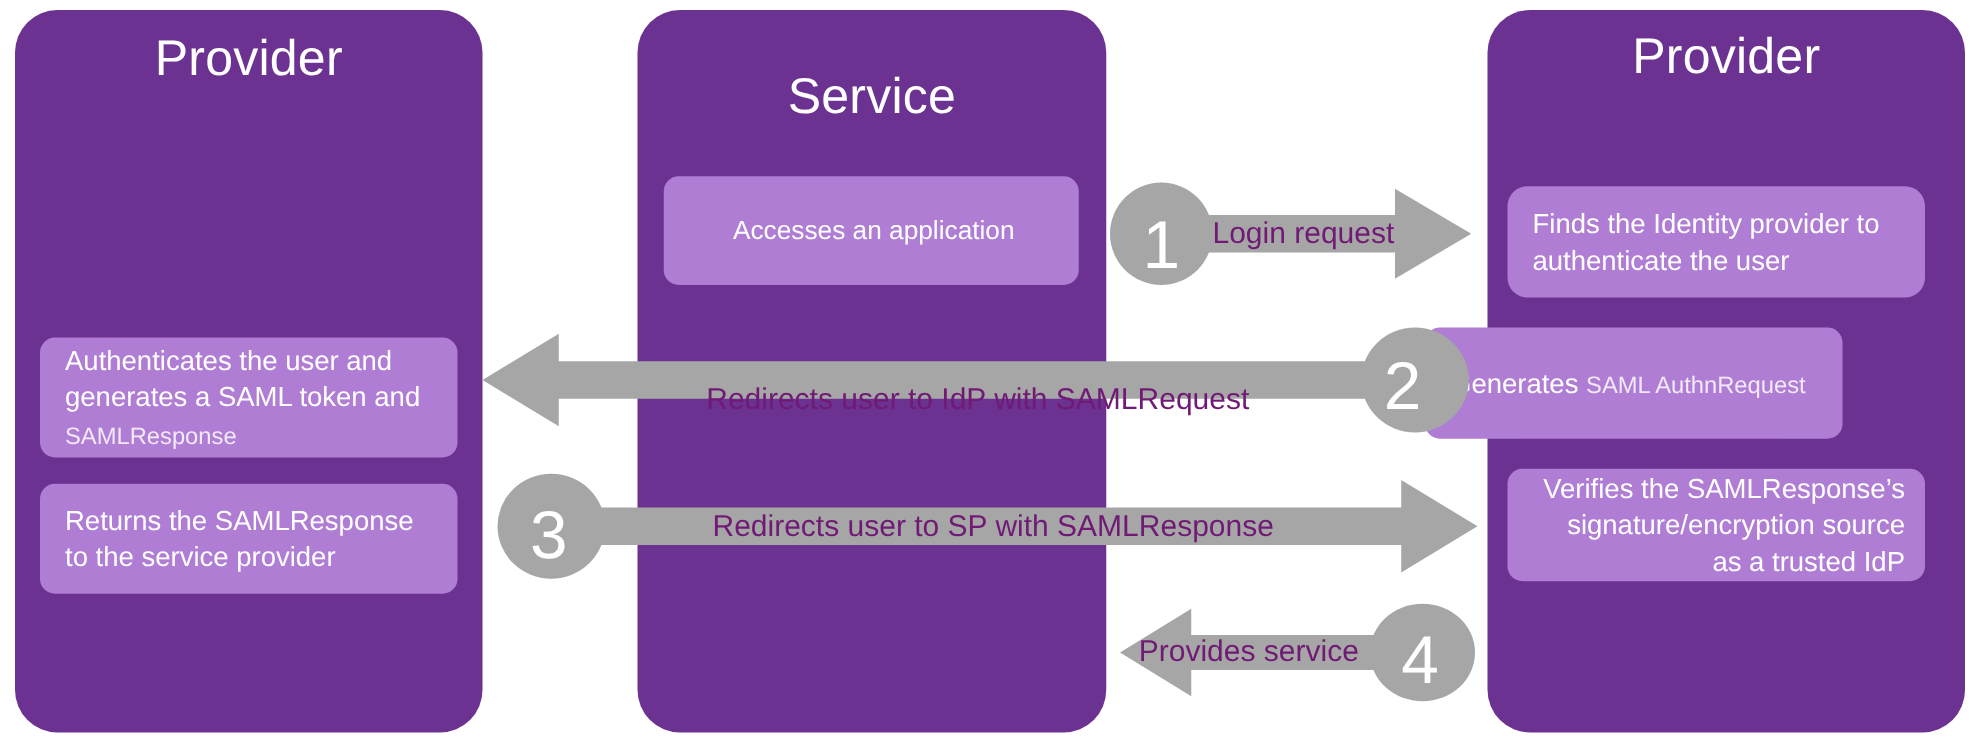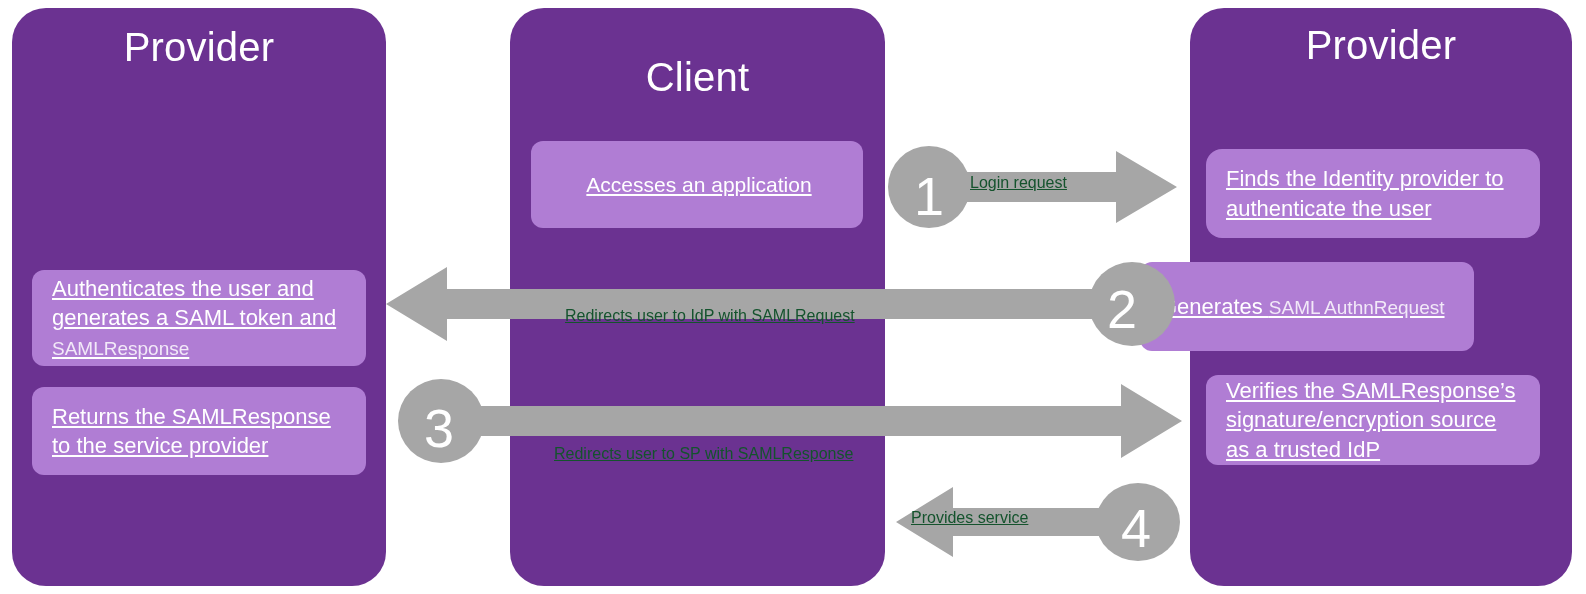--- a/index.html
+++ b/index.html
@@ -51,62 +51,60 @@
     background: #B07DD4;
     border-radius: 12px;
     color: #ffffff;
     box-sizing: border-box;
     display: flex;
     align-items: center;
     font-size: 22px;
     line-height: 1.32;
     font-weight: 400;
     padding: 8px 16px 8px 20px;
-    text-decoration: underline;
   }
   .item .soft {
     font-size: 19px;
     color: #f2e9f8;
   }
 
   
   #idp-item-1 { left: 32px; top: 270px; width: 334px; height: 96px; }
   #idp-item-2 { left: 32px; top: 387px; width: 334px; height: 88px; }
 
   
   #client-item-1 {
     left: 531px; top: 141px; width: 332px; height: 87px;
     justify-content: center;
     font-size: 21px;
   }
 
   
   #sp-item-1 { left: 1206px; top: 149px; width: 334px; height: 89px; border-radius: 16px; }
   #sp-item-2 { left: 1140px; top: 262px; width: 334px; height: 89px; }
-  #sp-item-3 { left: 1206px; top: 375px; width: 334px; height: 90px; }
+  #sp-item-3 { left: 1206px; top: 375px; width: 334px; height: 90px; text-align: right; }
   #sp-item-4 { left: 1206px; top: 495px; width: 334px; height: 47px; font-size: 21px; }
 
   
   .arrow-wrap {
     position: absolute;
   }
   .arrow-svg {
     position: absolute;
     left: 0;
     top: 0;
     overflow: visible;
   }
   .arrow-label {
     position: absolute;
-    color: #14532d;
-    font-size: 16px;
+    color: #701a75;
+    font-size: 24px;
     line-height: 1;
     white-space: nowrap;
     font-weight: 400;
-    text-decoration: underline;
   }
   .arrow-number {
     position: absolute;
     color: #ffffff;
     font-size: 54px;
     line-height: 1;
     font-weight: 300;
     text-align: center;
     white-space: nowrap;
   }
@@ -116,21 +114,21 @@
   #arrow-1 .arrow-label  { left: 82px;  top: 29px; }
   #arrow-1 .arrow-number { left: 14px;  top: 23px; width: 54px; }
 
   
   #arrow-2 { left: 385px; top: 262px; width: 790px; height: 82px; }
   #arrow-2 .arrow-label  { left: 180px; top: 46px; }
   #arrow-2 .arrow-number { left: 710px; top: 20px; width: 54px; }
 
   
   #arrow-3 { left: 398px; top: 379px; width: 785px; height: 84px; }
-  #arrow-3 .arrow-label  { left: 156px; top: 31px; margin-top: 36px; }
+  #arrow-3 .arrow-label  { left: 172px; top: 31px; }
   #arrow-3 .arrow-number { left: 14px;  top: 22px; width: 54px; }
 
   
   #arrow-4 { left: 895px; top: 483px; width: 285px; height: 78px; }
   #arrow-4 .arrow-label  { left: 16px;  top: 27px; }
   #arrow-4 .arrow-number { left: 214px; top: 18px; width: 54px; }
 </style>
 </head>
 <body>
 
@@ -147,21 +145,21 @@
   </div>
 
   <div class="item" id="idp-item-1">
     <div>
       <span>Authenticates the user and generates a SAML token and </span><span class="soft">SAMLResponse</span>
     </div>
   </div>
 
   <div class="column" id="col-client">
     <div class="column-title">
-      <div>Client</div>
+      <div>Service</div>
     </div>
   </div>
 
   <div class="item" id="client-item-1">
     <div>Accesses an application</div>
   </div>
 
   <div class="column" id="col-sp">
     <div class="column-title">
       <div>Provider</div>

